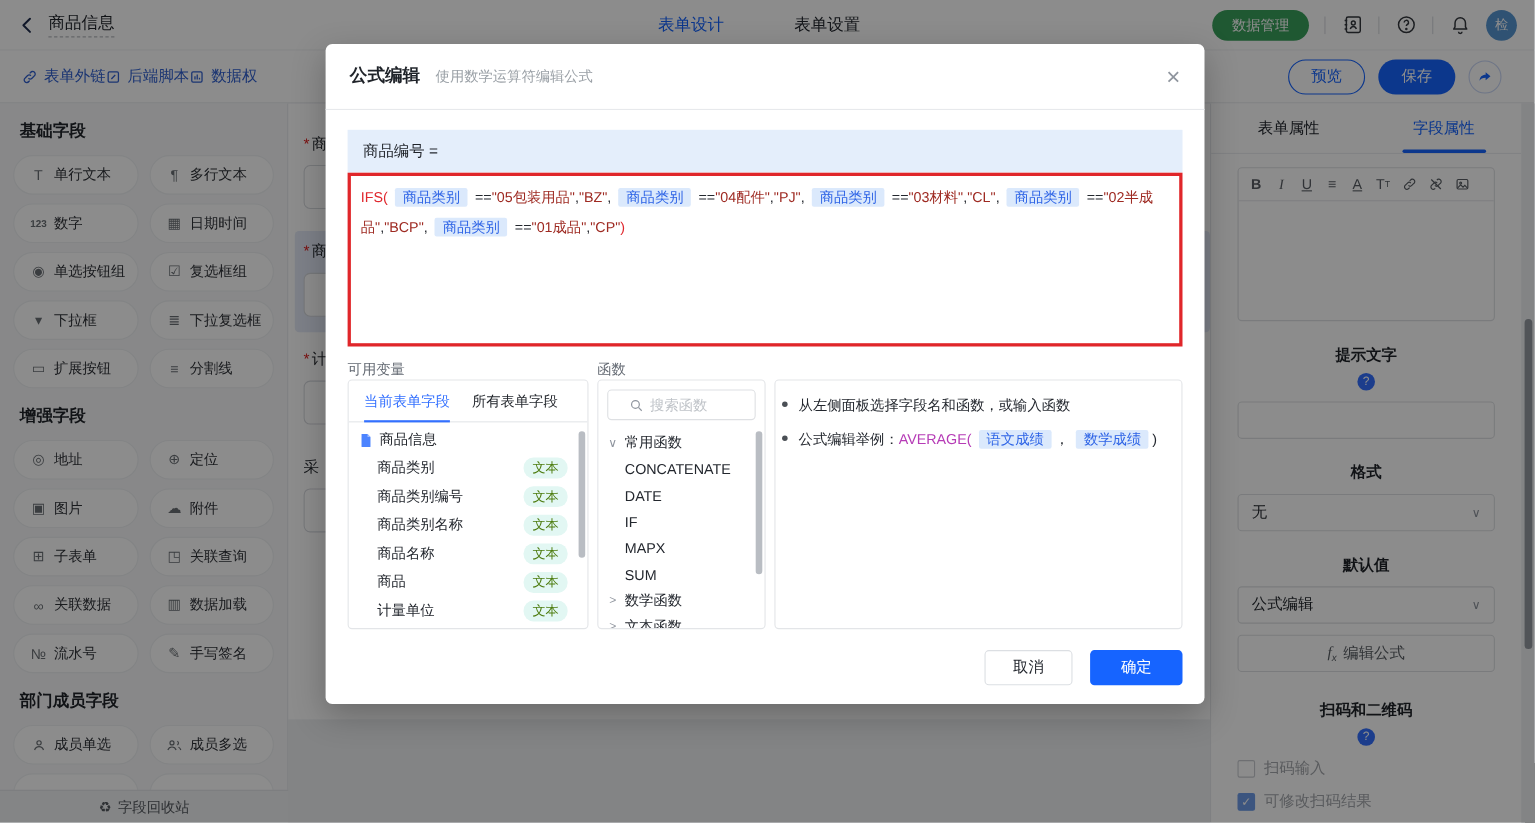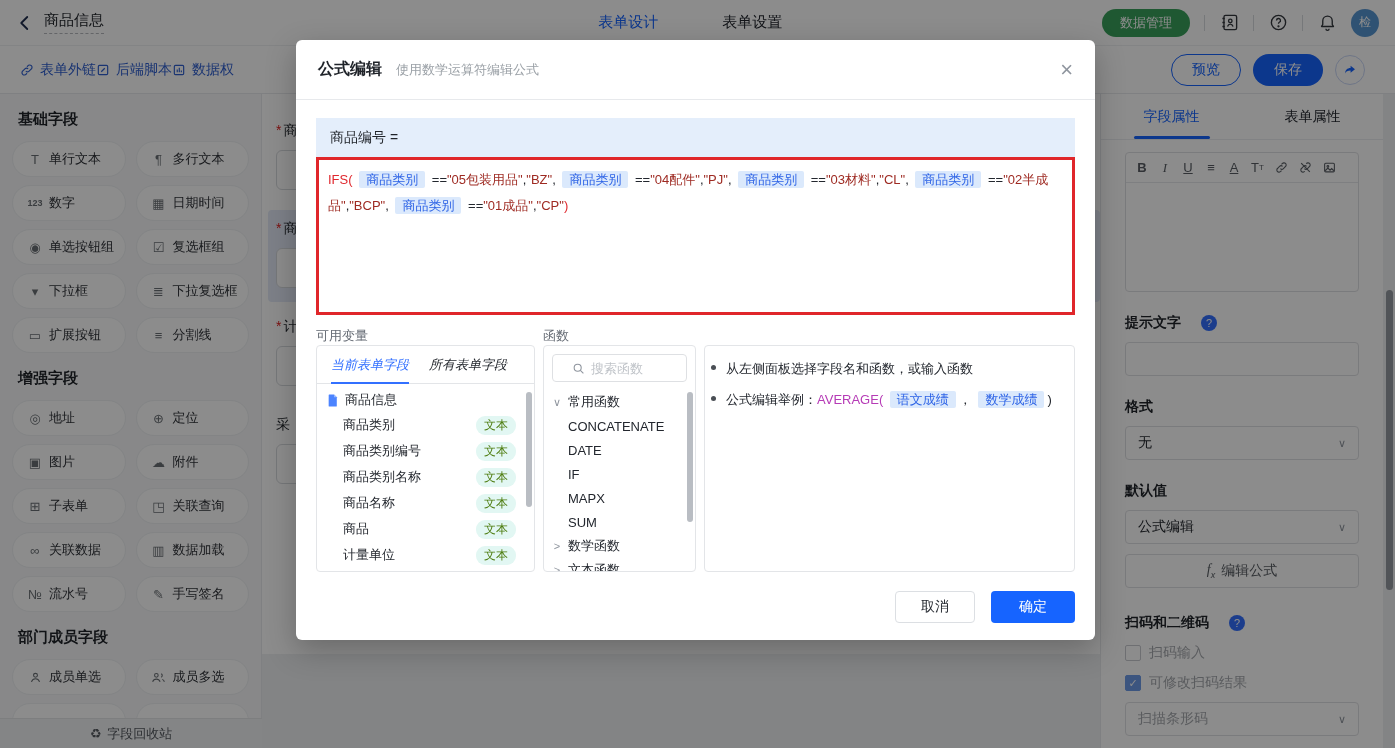--- a/index.html
+++ b/index.html
@@ -69,21 +69,21 @@
                color:#23272e; cursor:pointer; position:relative; }
   .props-tab.active { color:#1664ff; }
   .props-tab.active::after { content:""; position:absolute; bottom:0; left:50%; transform:translateX(-50%);
                width:76px; height:3px; background:#1664ff; border-radius:2px; }
   .rt-box { margin-top:12px; border:1px solid #dee0e3; border-radius:4px; height:140px; background:#fff; }
   .rt-toolbar { height:30px; border-bottom:1px solid #e6e8eb; display:flex; align-items:center;
                 padding:0 10px; gap:11px; color:#595e64; font-size:13px; }
   .rt-btn { cursor:pointer; display:inline-flex; align-items:center; min-width:12px; justify-content:center; }
   .rt-btn sub { font-size:8px; }
   .prop-label { margin-top:22px; font-size:14px; font-weight:bold; color:#1f2329;
-                display:flex; align-items:center; gap:20px; }
+                display:flex; align-items:center; gap:7px;flex-direction:column; }
   .help-dot { width:16px; height:16px; border-radius:50%; background:#3370ff; color:#fff; font-size:11px;
               font-weight:normal; display:inline-flex; align-items:center; justify-content:center; cursor:pointer; }
   .prop-input { margin-top:10px; height:34px; width:100%; border:1px solid #dee0e3; border-radius:4px;
                 background:#fff; font-size:14px; padding:0 10px; outline:none; }
   .prop-select { margin-top:10px; height:34px; border:1px solid #dee0e3; border-radius:4px; background:#fff;
                  display:flex; align-items:center; justify-content:space-between; padding:0 12px;
                  font-size:14px; color:#1f2329; cursor:pointer; }
   .prop-select .chev { color:#8f959e; font-size:11px; }
   .prop-select.disabled { color:#a5a8ad; }
   .btn-fx { margin-top:10px; height:34px; border:1px solid #dee0e3; border-radius:4px; background:#fff;
@@ -113,21 +113,21 @@
                  font-family:"DejaVu Sans Mono","Liberation Mono",monospace; cursor:text; }
   .tk-fn  { color:#e0282e; }
   .tk-str { color:#9e2a22; }
   .tk-op  { color:#23272e; }
   .tk-field { background:#dbe9fc; color:#2e64e6; padding:1px 7px; border-radius:2px; margin:0 3px;
               font-family:"Liberation Sans","DejaVu Sans",sans-serif; }
   .panel-label { position:absolute; font-size:13px; color:#646a73; top:287px; }
   .panel { position:absolute; top:305px; height:227px; border:1px solid #e3e5e8; border-radius:4px;
            background:#fff; overflow:hidden; }
   .var-panel { left:20px; width:219px; }
-  .var-tabs { height:38px; display:flex; align-items:flex-end; border-bottom:1px solid #e3e5e8;font-style:italic; }
+  .var-tabs { height:38px; display:flex; align-items:flex-end; border-bottom:1px solid #e3e5e8; }
   .var-tab { font-size:13px; color:#1f2329; cursor:pointer; position:relative; height:100%;
              display:flex; align-items:center; }
   .var-tab.t1 { margin-left:14px; }
   .var-tab.t2 { margin-left:20px; }
   .var-tab.active { color:#3370ff; }
   .var-tab.active::after { content:""; position:absolute; bottom:-1px; left:0; right:0; height:2px; background:#3370ff; }
   .var-list { padding-top:4px; }
   .var-group { height:24px; display:flex; align-items:center; gap:6px; padding-left:10px;
                font-size:13px; color:#1f2329; cursor:pointer; }
   .var-row { height:26px; display:flex; align-items:center; justify-content:space-between;
@@ -377,22 +377,22 @@
         <div class="cv-field">
           <div class="cv-label"><span>采</span></div>
           <div class="cv-input"></div>
         </div>
       </div>
   </div>
 </div>
 
 <div class="sidebar-right">
   <div class="props-tabs">
+      <div class="props-tab">表单属性</div>
       <div class="props-tab active">字段属性</div>
-      <div class="props-tab">表单属性</div>
     </div>
   <div class="rt-box">
     <div class="rt-toolbar" id="rt-toolbar">
         <span class="rt-btn">
           <b>B</b>
         </span>
         <span class="rt-btn">
           <i style="font-family:Liberation Serif,serif">I</i>
         </span>
         <span class="rt-btn">

